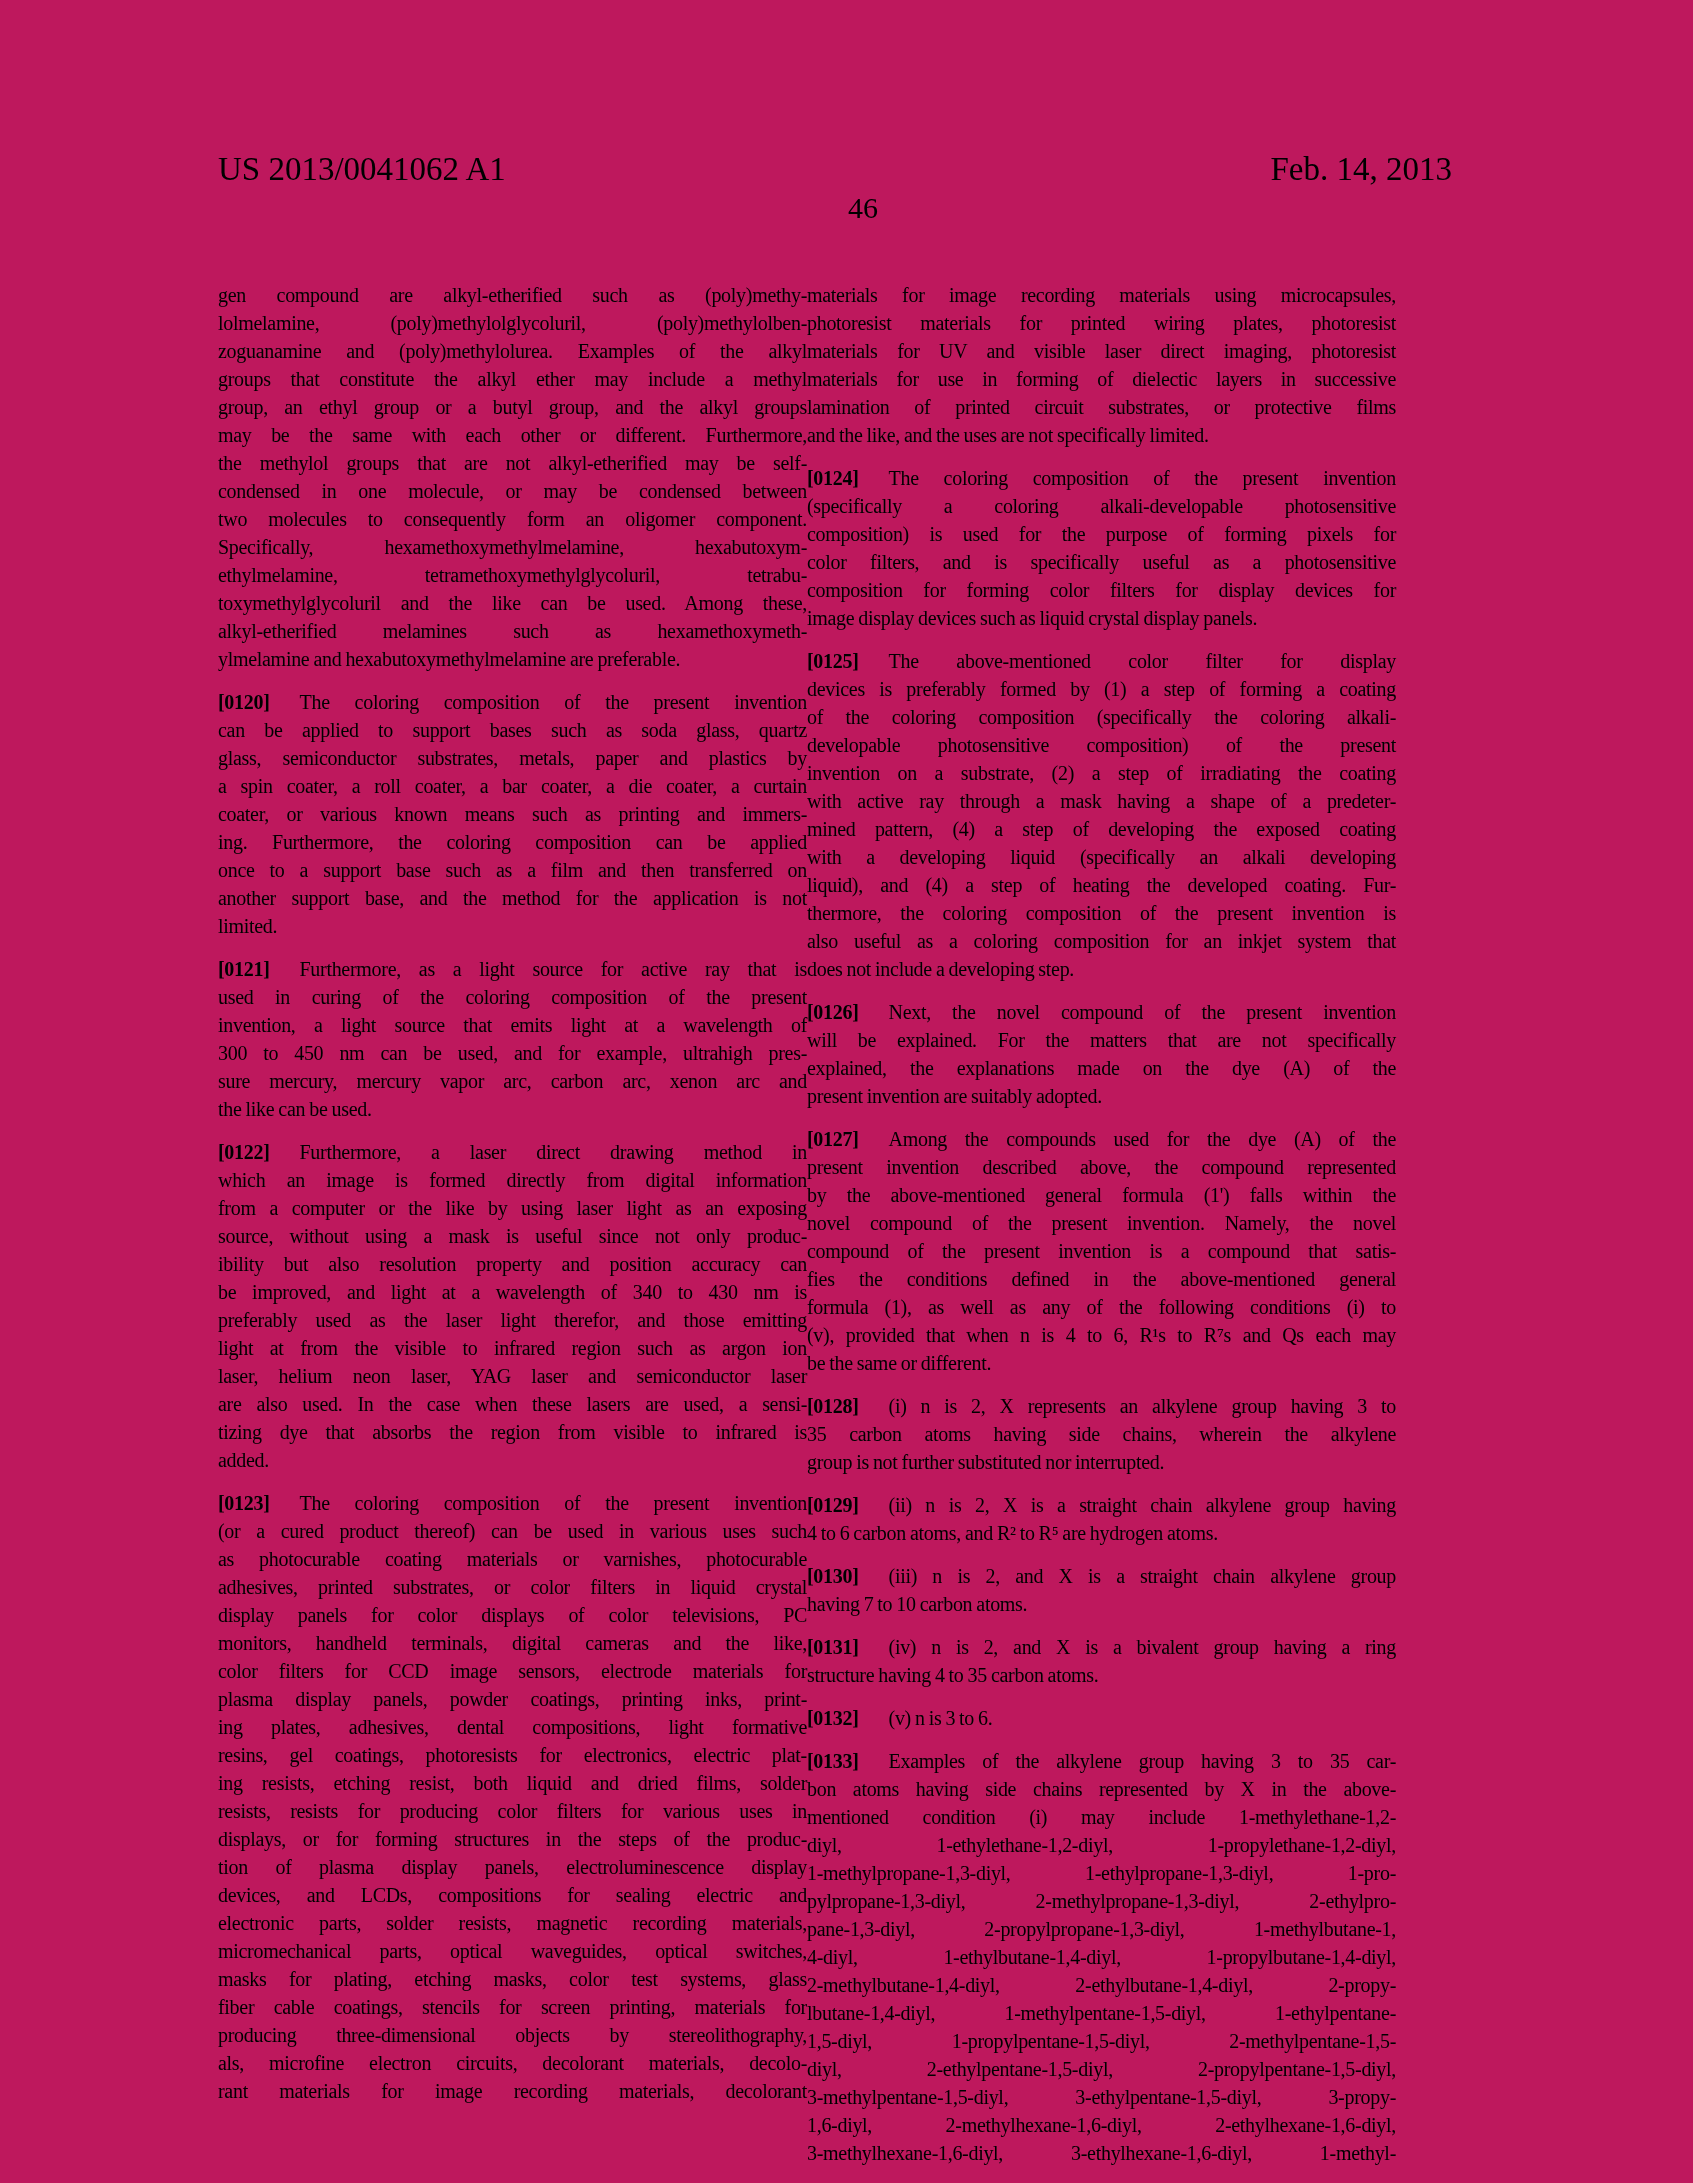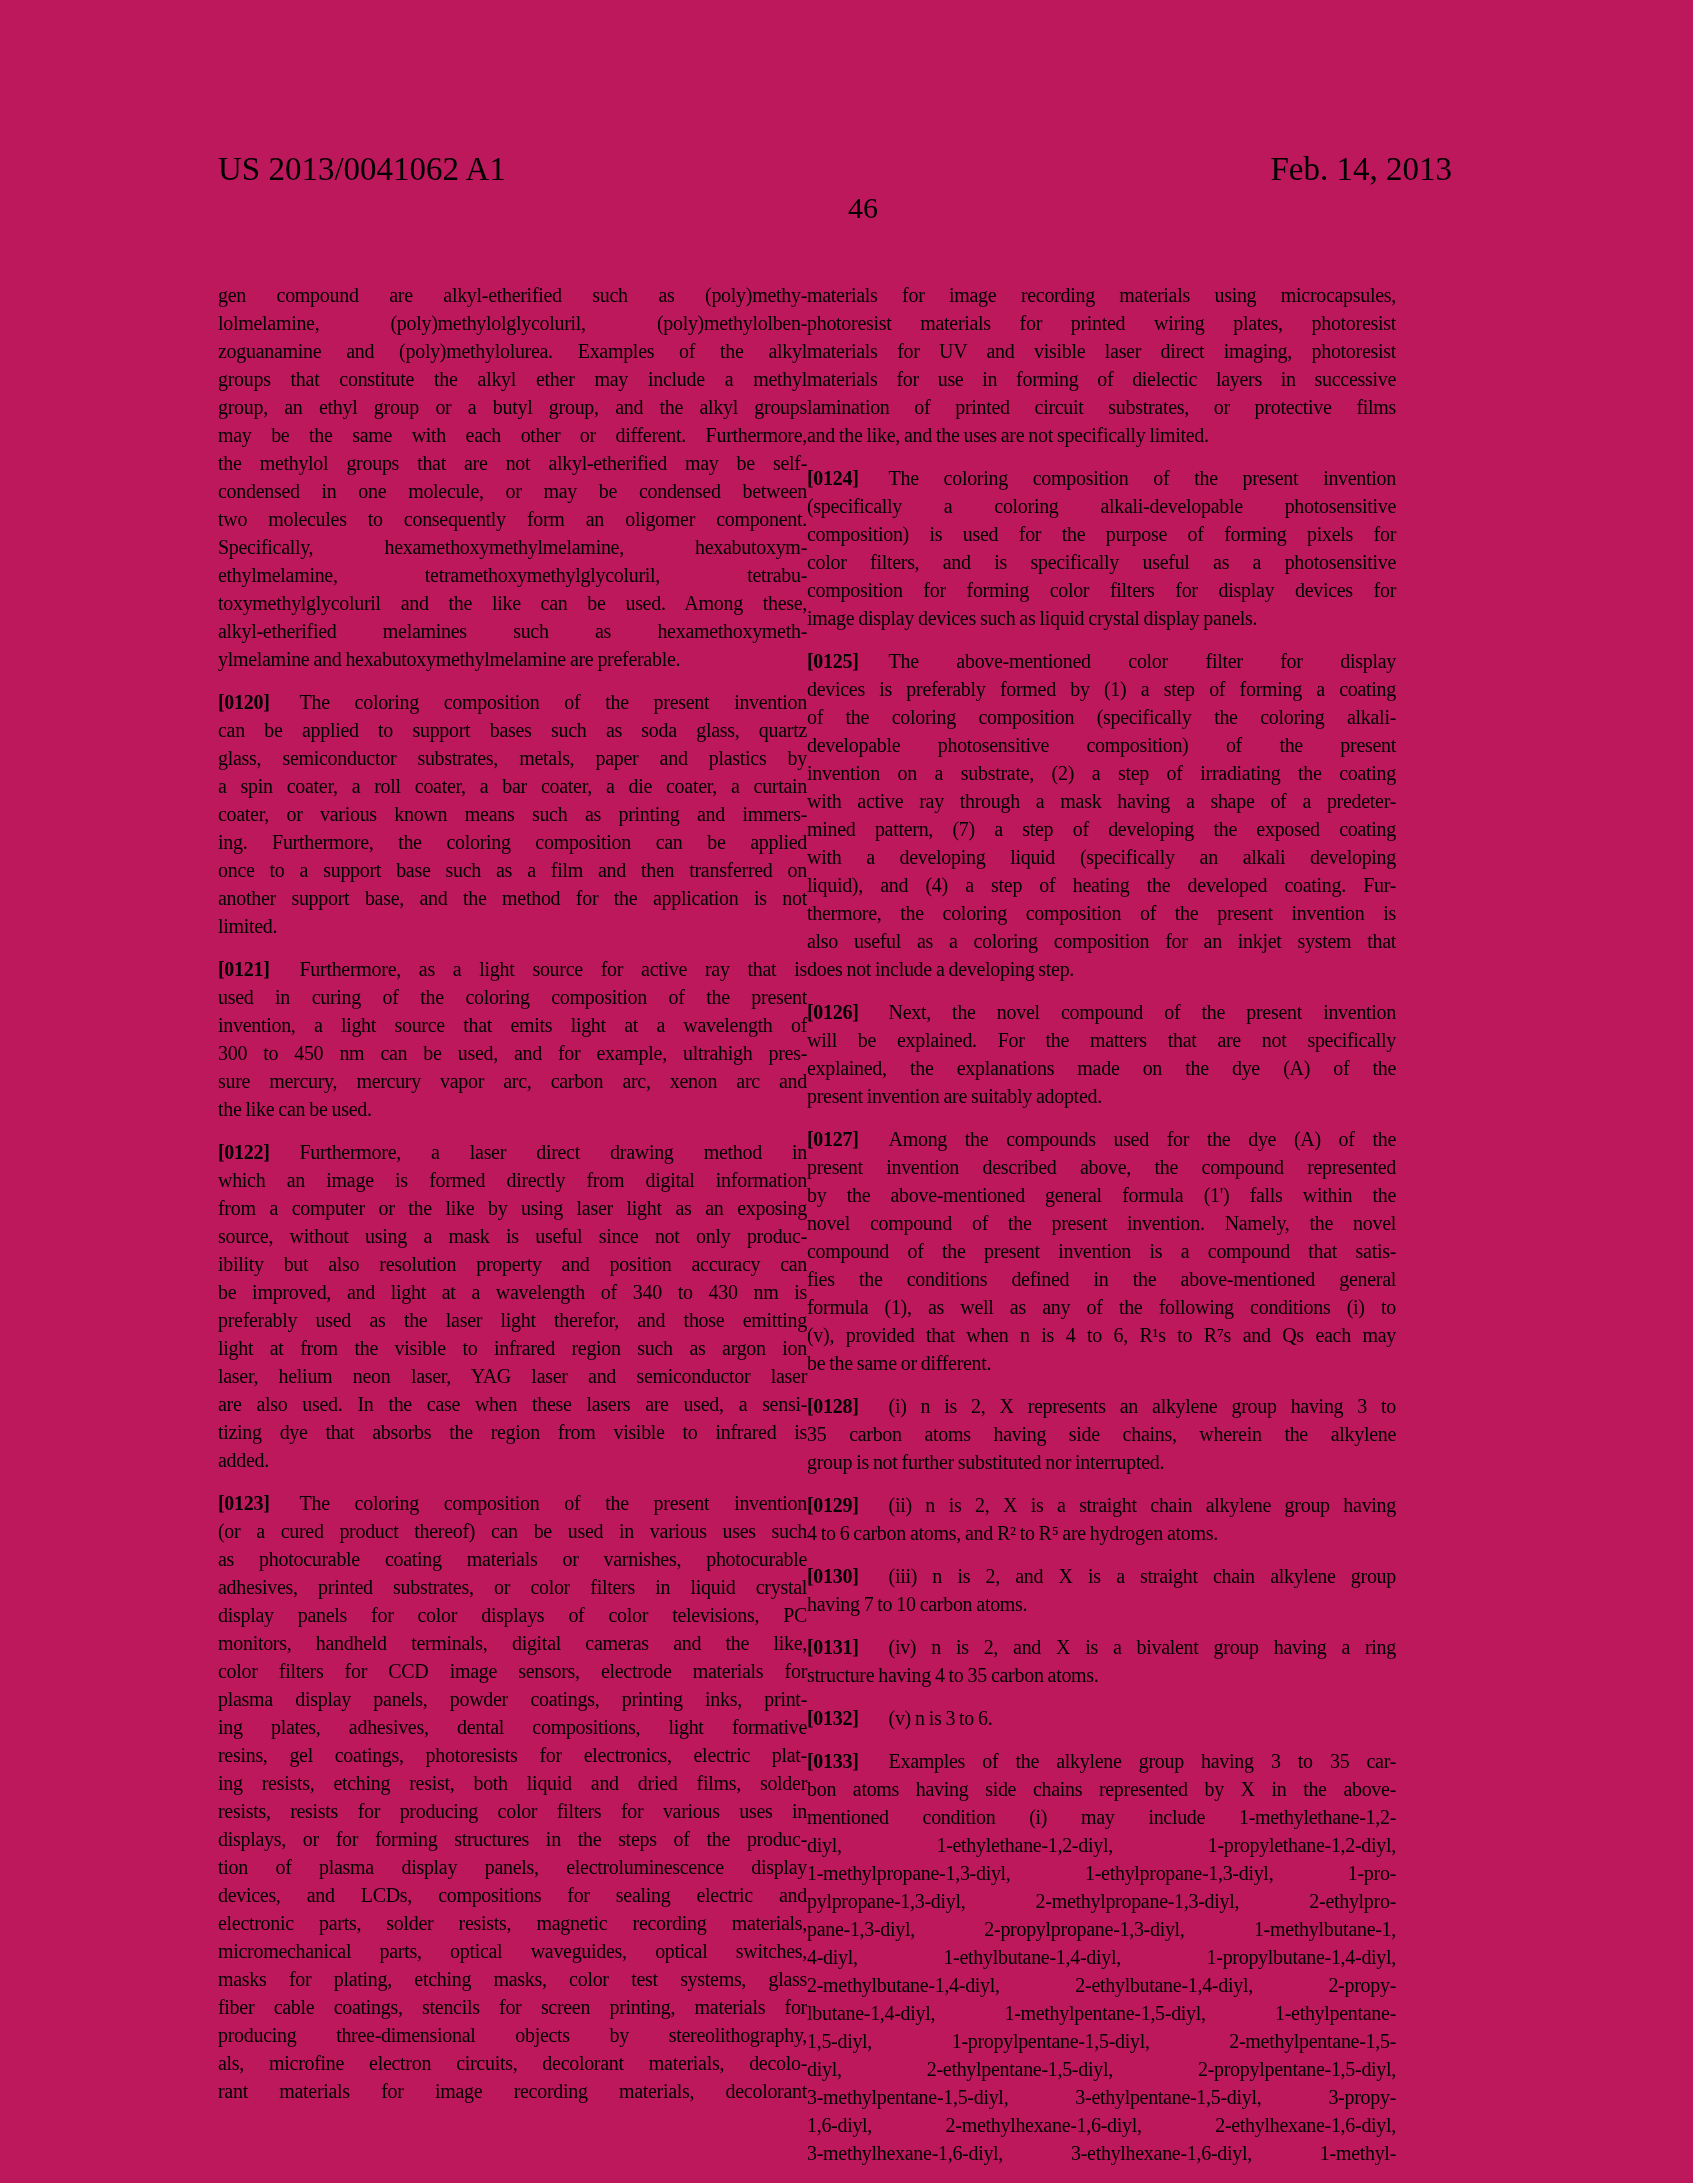--- a/index.html
+++ b/index.html
@@ -136,21 +136,21 @@
           <div class="ln">composition for forming color filters for display devices for</div>
           <div class="ln pend">image display devices such as liquid crystal display panels.</div>
         </div>
         <div class="para numbered">
           <div class="ln"><b class="pnum">[0125]</b><span class="pgap"></span>The above-mentioned color filter for display</div>
           <div class="ln">devices is preferably formed by (1) a step of forming a coating</div>
           <div class="ln">of the coloring composition (specifically the coloring alkali-</div>
           <div class="ln">developable photosensitive composition) of the present</div>
           <div class="ln">invention on a substrate, (2) a step of irradiating the coating</div>
           <div class="ln">with active ray through a mask having a shape of a predeter-</div>
-          <div class="ln">mined pattern, (7) a step of developing the exposed coating</div>
+          <div class="ln">mined pattern, (4) a step of developing the exposed coating</div>
           <div class="ln">with a developing liquid (specifically an alkali developing</div>
           <div class="ln">liquid), and (4) a step of heating the developed coating. Fur-</div>
           <div class="ln">thermore, the coloring composition of the present invention is</div>
           <div class="ln">also useful as a coloring composition for an inkjet system that</div>
           <div class="ln pend">does not include a developing step.</div>
         </div>
         <div class="para numbered">
           <div class="ln"><b class="pnum">[0126]</b><span class="pgap"></span>Next, the novel compound of the present invention</div>
           <div class="ln">will be explained. For the matters that are not specifically</div>
           <div class="ln">explained, the explanations made on the dye (A) of the</div>

